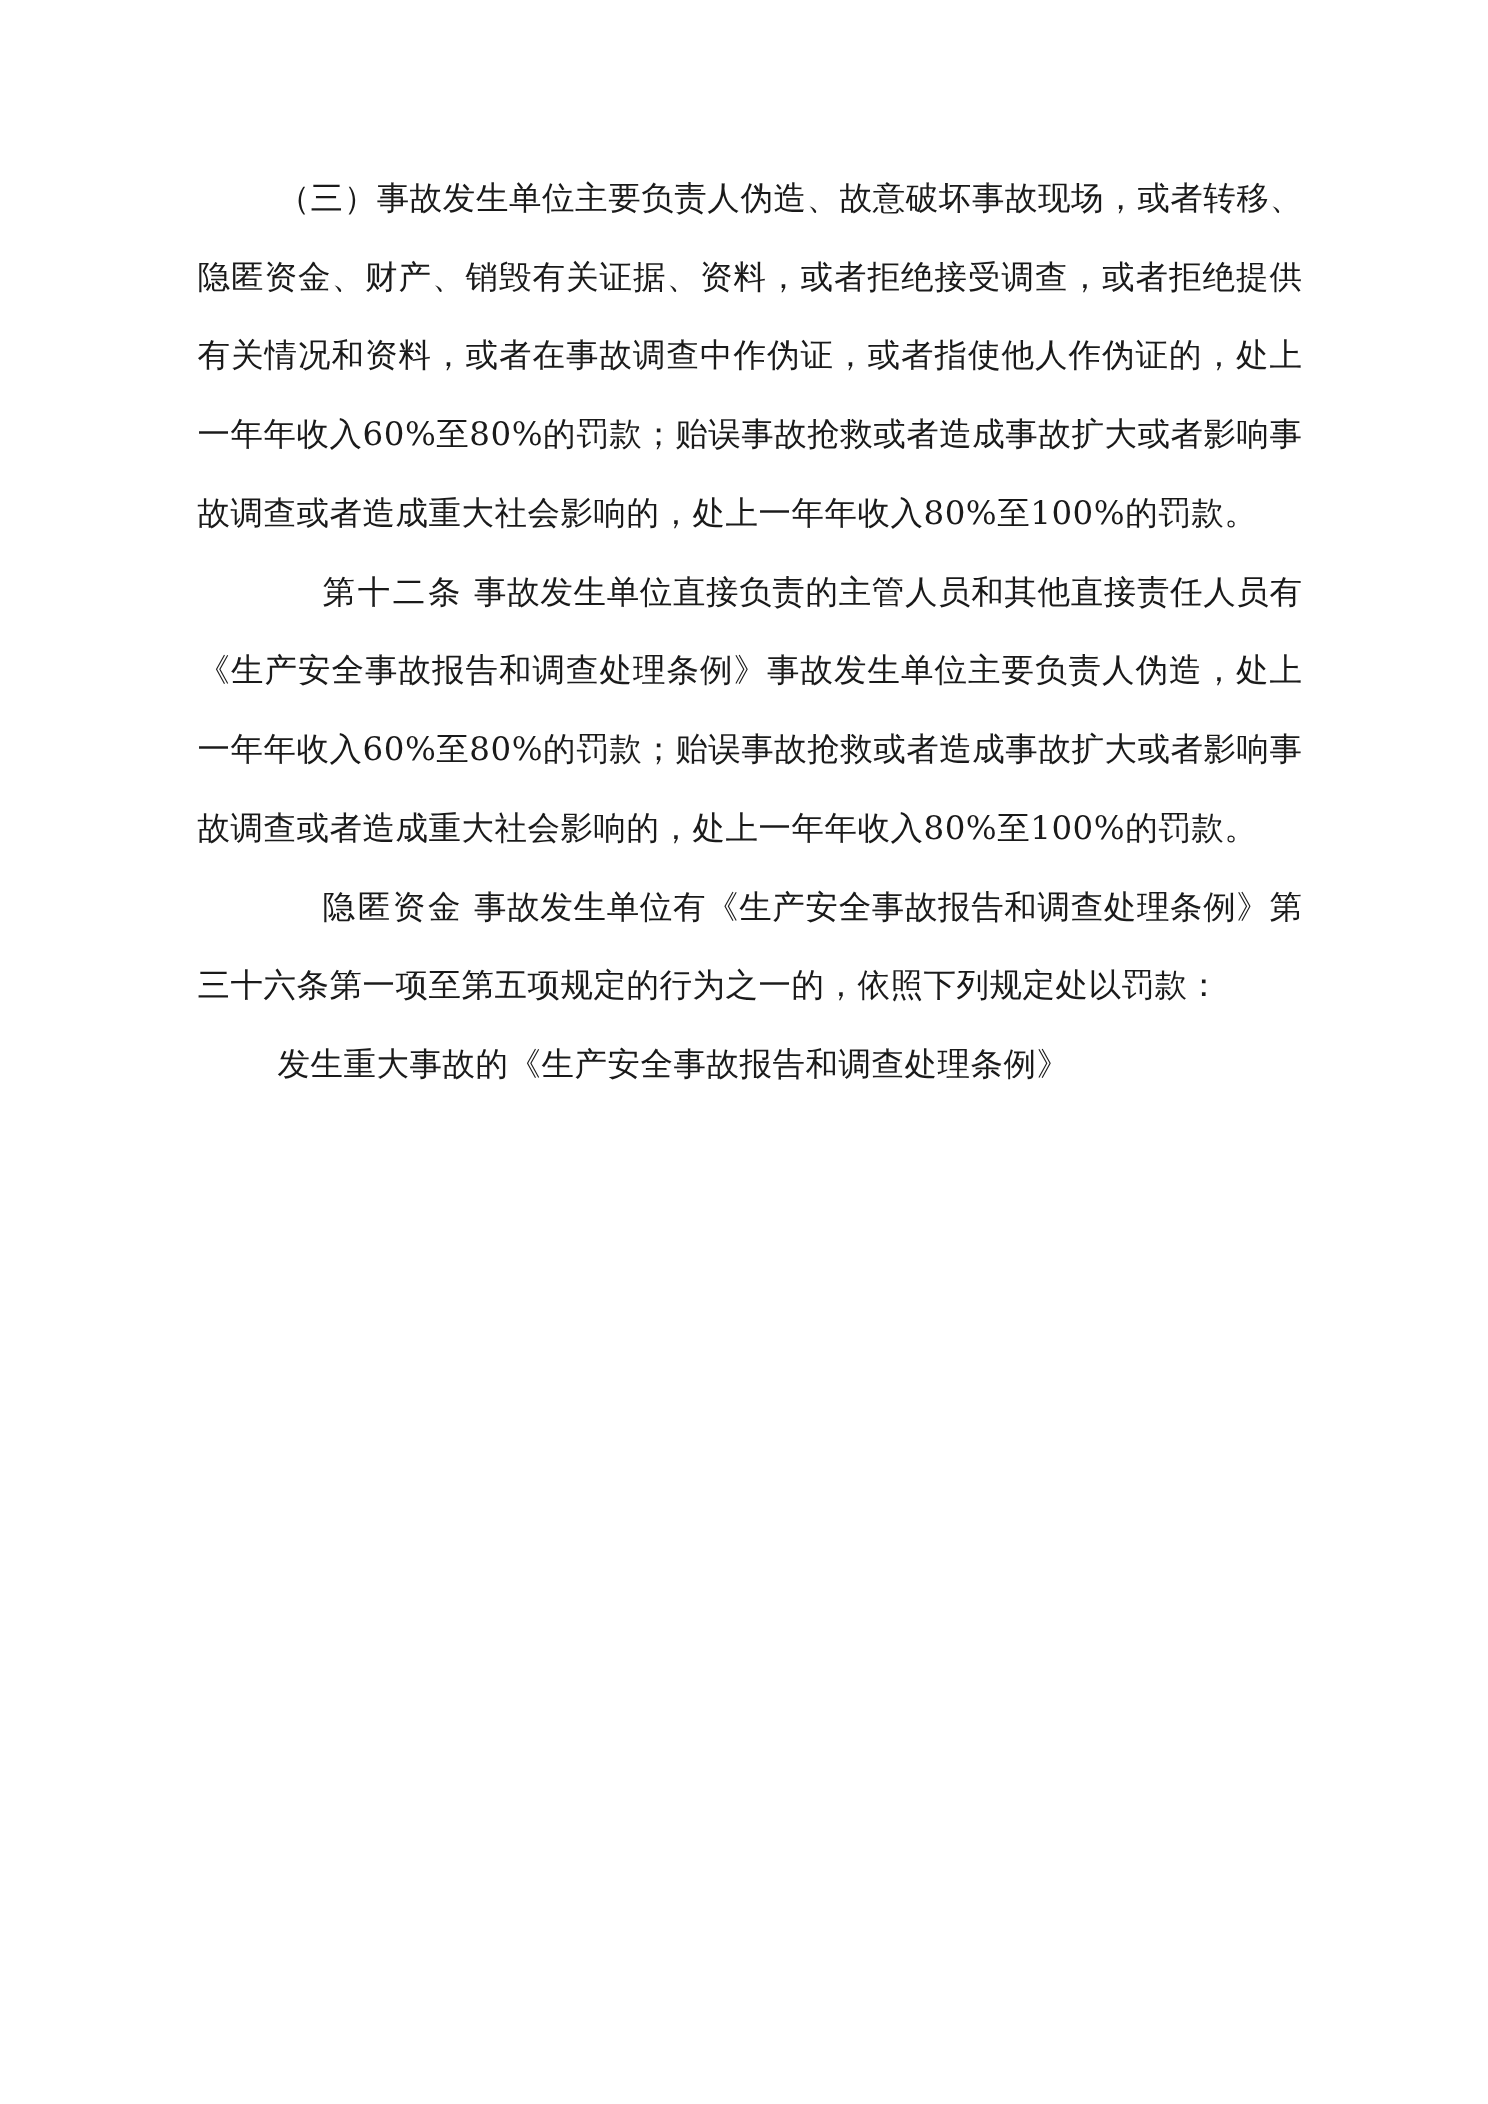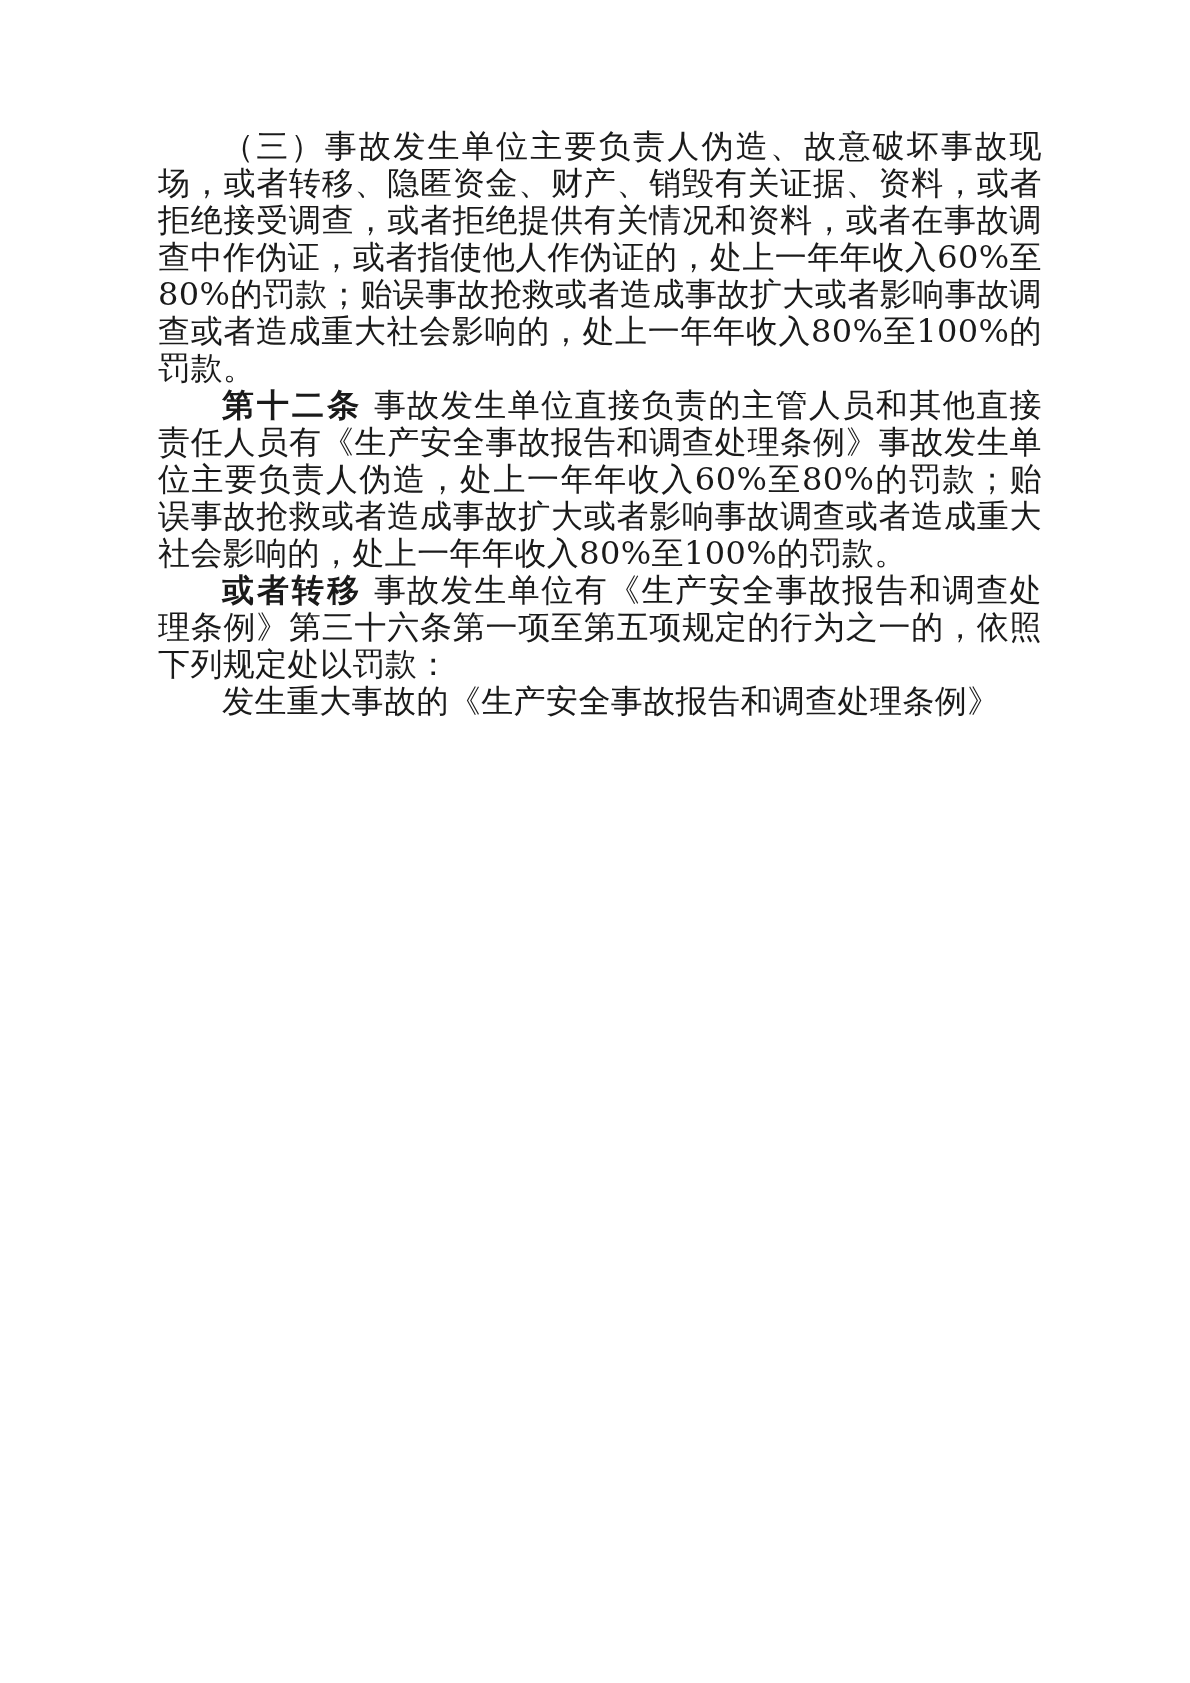--- a/index.html
+++ b/index.html
@@ -11,55 +11,56 @@
     width: 1190px;
     height: 1683px;
     background: #ffffff;
     position: relative;
     box-sizing: border-box;
     padding: 128px 148px 60px 158px;
     font-family: "DejaVu Serif", "Liberation Serif", serif;
     color: #1a1a1a;
   }
   .doc-body {
-    font-size: 32px;
-    line-height: 37px;
+    font-size: 26px;
+    line-height: 63px;
     text-align: justify;
     text-justify: inter-ideograph;
     letter-spacing: 0.4px;
   }
   p {
     margin: 0;
     padding: 0;
   }
   .indent2 {
     text-indent: 64px;
   }
   .article-label {
-    font-weight: bold;
+    font-weight: normal;
     letter-spacing: 2px;
+    margin-left: 36px;
   }
 </style>
 </head>
 <body>
 
 <div class="page">
   <div class="doc-body">
 
     <p class="indent2">
       <span>（三）事故发生单位主要负责人伪造、故意破坏事故现场，或者转移、隐匿资金、财产、销毁有关证据、资料，或者拒绝接受调查，或者拒绝提供有关情况和资料，或者在事故调查中作伪证，或者指使他人作伪证的，处上一年年收入60%至80%的罚款；贻误事故抢救或者造成事故扩大或者影响事故调查或者造成重大社会影响的，处上一年年收入80%至100%的罚款。</span>
     </p>
 
     <p class="indent2">
       <span class="article-label">第十二条</span>
       <span>事故发生单位直接负责的主管人员和其他直接责任人员有《生产安全事故报告和调查处理条例》事故发生单位主要负责人伪造，处上一年年收入60%至80%的罚款；贻误事故抢救或者造成事故扩大或者影响事故调查或者造成重大社会影响的，处上一年年收入80%至100%的罚款。</span>
     </p>
 
     <p class="indent2">
-      <span class="article-label">或者转移</span>
+      <span class="article-label">隐匿资金</span>
       <span>事故发生单位有《生产安全事故报告和调查处理条例》第三十六条第一项至第五项规定的行为之一的，依照下列规定处以罚款：</span>
     </p>
 
 
 
 
 
     <p class="indent2">
       <span>发生重大事故的《生产安全事故报告和调查处理条例》</span>
     </p>

